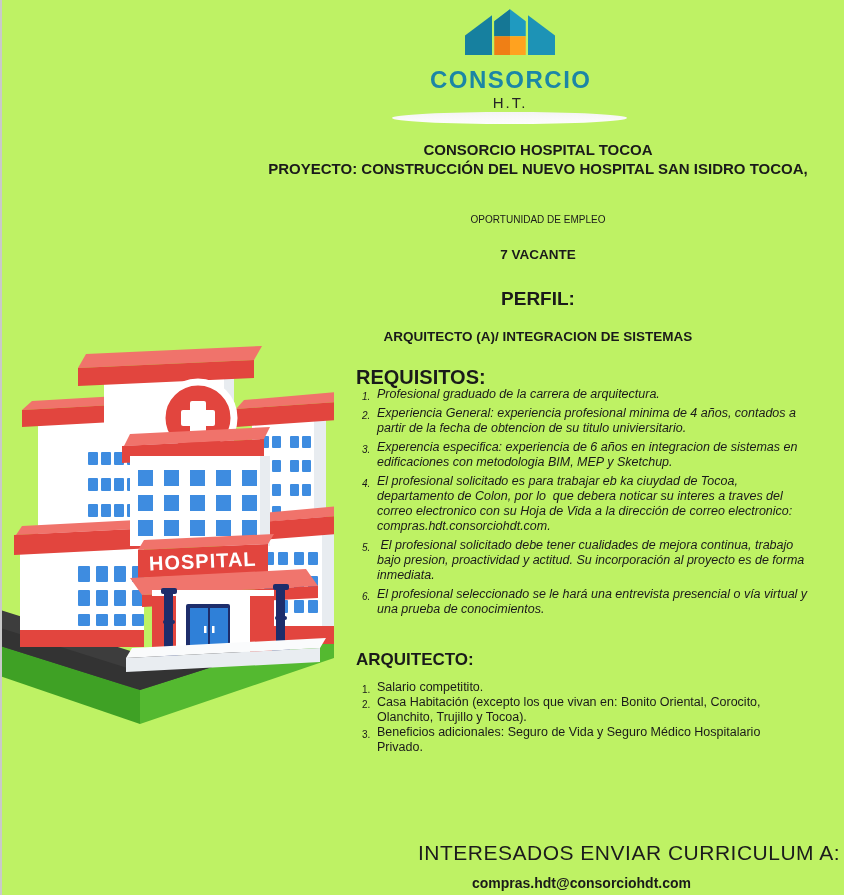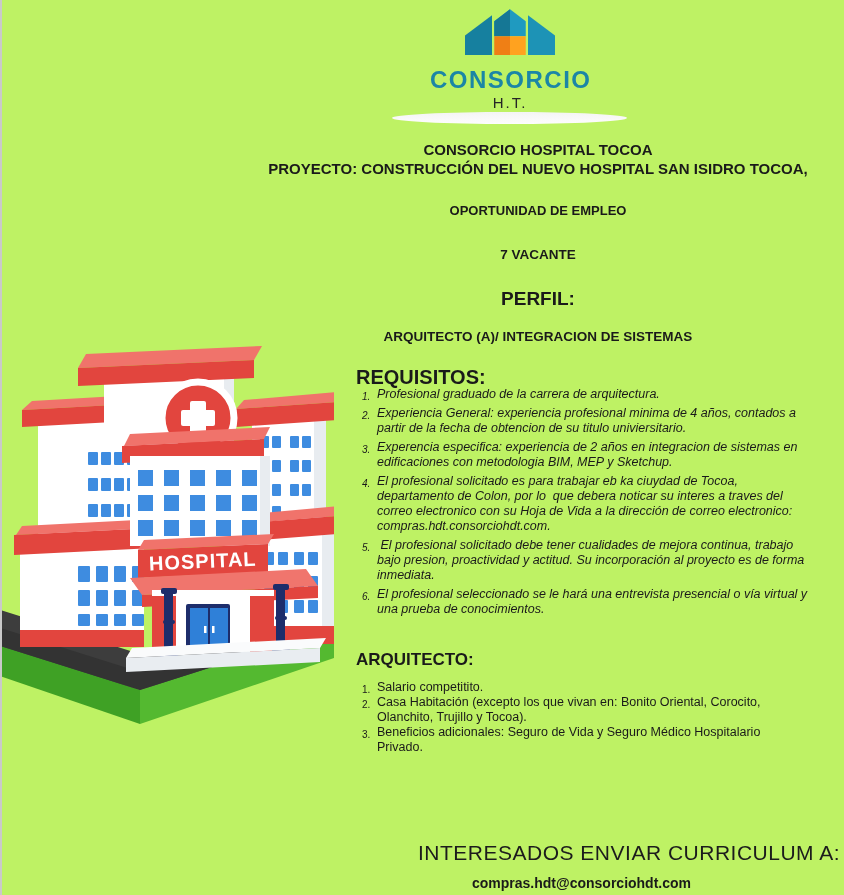--- a/index.html
+++ b/index.html
@@ -12,21 +12,21 @@
   .logo svg { display:block; margin:0 auto; }
   .logo-name { margin-top:2px; font-size:24px; font-weight:bold; letter-spacing:1.5px;
                color:#1b86a6; line-height:1; }
   .logo-sub  { margin-top:2px; font-size:15px; font-weight:400; letter-spacing:2px; color:#262626; }
   .logo-shadow { position:absolute; left:390px; top:112px; width:235px; height:12px;
                  background:linear-gradient(180deg,#f4f4f4,#fdfdfd); border-radius:50%; }
 
   
   .cblock { position:absolute; left:238px; width:596px; text-align:center; }
   .title-block { top:141px; font-size:15px; font-weight:bold; line-height:18.5px; }
-  .opportunity { top:203px; font-size:13px; font-weight:bold; }
+  .opportunity { top:214px; font-size:10px; font-weight:normal; }
   .vacancy     { top:247px; font-size:13.5px; font-weight:bold; }
   .perfil      { top:288px; font-size:19px; font-weight:bold; }
   .position    { top:329px; font-size:13.5px; font-weight:bold; }
 
   
   .req-heading { position:absolute; left:354px; top:366px; font-size:20px; font-weight:bold; }
   .ben-heading { position:absolute; left:354px; top:650px; font-size:17px; font-weight:bold; }
 
   ol.doc-list { position:absolute; left:358px; margin:0; padding:0; list-style:none;
                 counter-reset:item; width:482px; font-size:12.5px; line-height:15px; }
@@ -72,21 +72,21 @@
   <div class="cblock opportunity">OPORTUNIDAD DE EMPLEO</div>
   <div class="cblock vacancy">7 VACANTE</div>
   <div class="cblock perfil">PERFIL:</div>
   <div class="cblock position">ARQUITECTO (A)/ INTEGRACION DE SISTEMAS</div>
 
   <div class="req-heading">REQUISITOS:</div>
   <ol class="doc-list req-list">
     <li><span class="li-text">Profesional graduado de la carrera de arquitectura.</span></li>
     <li><span class="li-text">Experiencia General: experiencia profesional minima de 4 años, contados a
 partir de la fecha de obtencion de su titulo univiersitario.</span></li>
-    <li><span class="li-text">Experencia especifica: experiencia de 2 años en integracion de sistemas en
+    <li><span class="li-text">Experencia especifica: experiencia de 6 años en integracion de sistemas en
 edificaciones con metodologia BIM, MEP y Sketchup.</span></li>
     <li><span class="li-text">El profesional solicitado es para trabajar eb ka ciuydad de Tocoa,
 departamento de Colon, por lo&nbsp; que debera noticar su interes a traves del
 correo electronico con su Hoja de Vida a la dirección de correo electronico:
 compras.hdt.consorciohdt.com.</span></li>
     <li><span class="li-text">&nbsp;El profesional solicitado debe tener cualidades de mejora continua, trabajo
 bajo presion, proactividad y actitud. Su incorporación al proyecto es de forma
 inmediata.</span></li>
     <li><span class="li-text">El profesional seleccionado se le hará una entrevista presencial o vía virtual y
 una prueba de conocimientos.</span></li>

